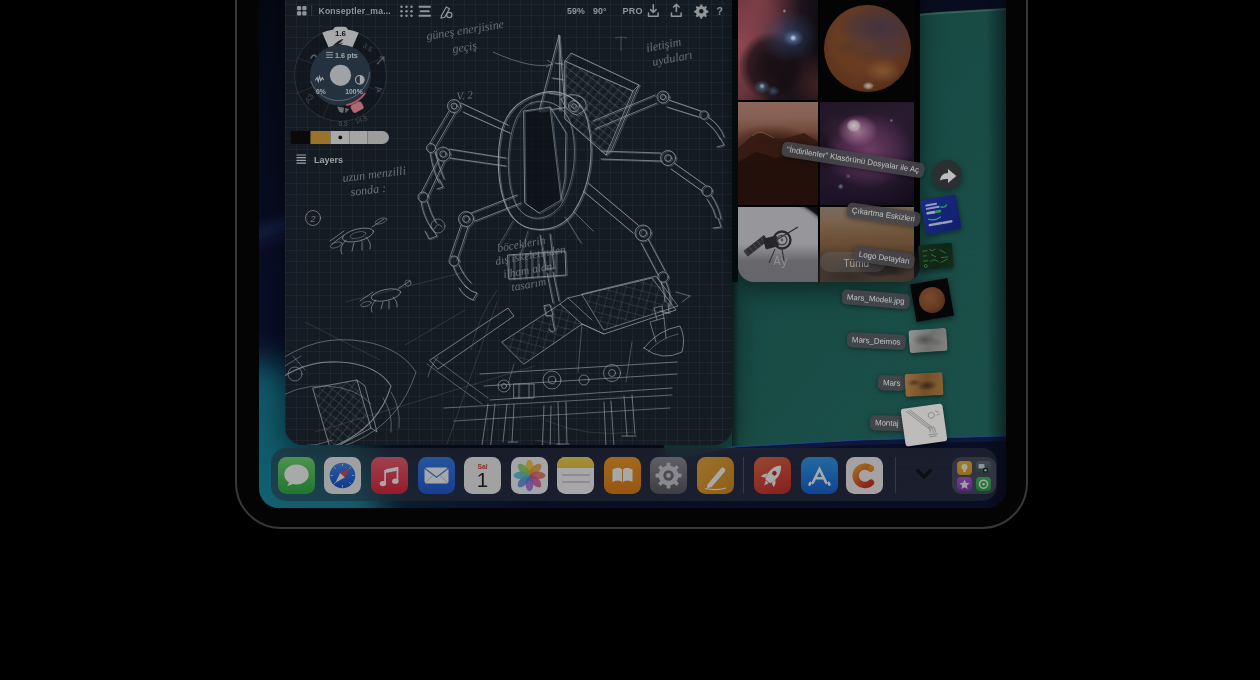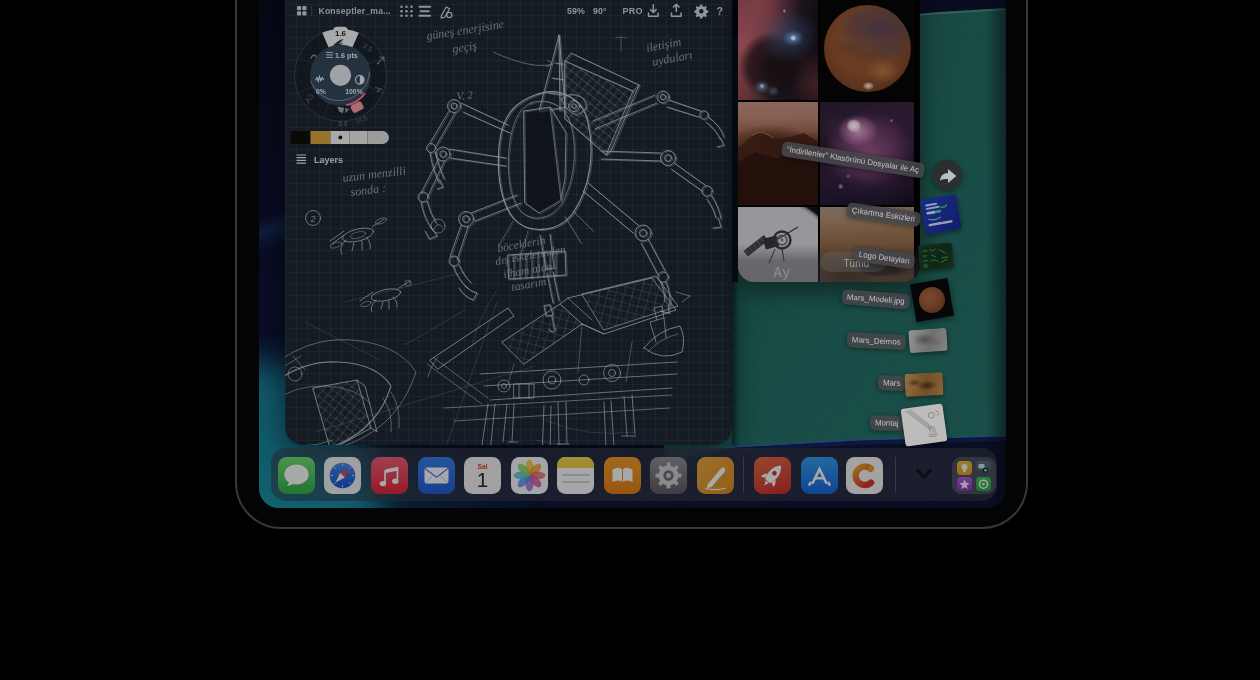--- a/index.html
+++ b/index.html
@@ -392,21 +392,21 @@
     <path d="M37,42 l-6,14 M44,42 l2,12" stroke="#35353b" stroke-width="1"></path>
    </svg>
  </div>
  <div class="abs" style="left:82.5px;top:217px;width:94px;height:74.5px;background:
    radial-gradient(26px 11px at 62% 82%, rgba(30,20,12,0.95), rgba(40,26,16,0.7) 60%, transparent 82%),
    radial-gradient(16px 7px at 80% 86%, rgba(30,20,12,0.9), transparent 80%),
    radial-gradient(36px 14px at 30% 92%, rgba(60,38,22,0.7), transparent 80%),
    linear-gradient(178deg, #968875 0%, #9d7e62 18%, #947252 30%, #8b6645 42%, #7f5c3d 58%, #725134 75%, #66482a 100%);"></div>
  <div class="abs" style="left:0;top:254px;width:182.5px;height:37.5px;background:linear-gradient(to bottom, rgba(50,50,54,0), rgba(58,58,62,0.45) 45%, rgba(66,66,72,0.5));"></div>
  <div class="abs" style="left:82.5px;top:261.5px;width:66px;height:20px;border-radius:10px;background:rgba(165,170,178,0.22);"></div>
- <div class="abs" style="left:36px;top:275px;color:#b3b5b7;font-size:14px;font-family:Liberation Mono, monospace;">Ay</div>
+ <div class="abs" style="left:36px;top:265px;color:#b3b5b7;font-size:12px;font-family:Liberation Mono, monospace;">Ay</div>
  <div class="abs" style="left:106px;top:267.5px;color:#d8dadc;font-size:10px;opacity:0.9;">Tümü</div>
 </div>
 <div class="abs" style="left:522.5px;top:141px;transform:rotate(9deg);transform-origin:left center;background:rgba(88,88,92,0.9);border-radius:5px;color:#f2f2f4;font-size:7.9px;padding:3px 5px;white-space:nowrap;box-shadow:0 1px 5px rgba(0,0,0,0.45);">“İndirilenler” Klasörünü Dosyalar ile Aç</div>
 <div class="abs" style="left:587.6px;top:202px;transform:rotate(8deg);transform-origin:left center;background:rgba(88,88,92,0.9);border-radius:5px;color:#f2f2f4;font-size:7.9px;padding:3px 5px;white-space:nowrap;box-shadow:0 1px 5px rgba(0,0,0,0.45);">Çıkartma Eskizleri</div>
 <div class="abs" style="left:595px;top:245.5px;transform:rotate(8deg);transform-origin:left center;background:rgba(88,88,92,0.9);border-radius:5px;color:#f2f2f4;font-size:7.9px;padding:3px 5px;white-space:nowrap;box-shadow:0 1px 5px rgba(0,0,0,0.45);">Logo Detayları</div>
 <div class="abs" style="left:583px;top:289px;transform:rotate(4.5deg);transform-origin:left center;background:rgba(88,88,92,0.9);border-radius:5px;color:#f2f2f4;font-size:7.9px;padding:3px 5px;white-space:nowrap;box-shadow:0 1px 5px rgba(0,0,0,0.45);">Mars_Modeli.jpg</div>
 <div class="abs" style="left:588.3px;top:332.4px;transform:rotate(3deg);transform-origin:left center;background:rgba(88,88,92,0.9);border-radius:5px;color:#f2f2f4;font-size:7.9px;padding:3px 5px;white-space:nowrap;box-shadow:0 1px 5px rgba(0,0,0,0.45);">Mars_Deimos</div>
 <div class="abs" style="left:619.2px;top:374.7px;transform:rotate(2deg);transform-origin:left center;background:rgba(88,88,92,0.9);border-radius:5px;color:#f2f2f4;font-size:7.9px;padding:3px 5px;white-space:nowrap;box-shadow:0 1px 5px rgba(0,0,0,0.45);">Mars</div>
 <div class="abs" style="left:611.4px;top:415.4px;transform:rotate(2deg);transform-origin:left center;background:rgba(88,88,92,0.9);border-radius:5px;color:#f2f2f4;font-size:7.9px;padding:3px 5px;white-space:nowrap;box-shadow:0 1px 5px rgba(0,0,0,0.45);">Montaj</div>
 <div class="abs" style="left:673px;top:160px;width:30px;height:30px;border-radius:50%;background:#353d3a;box-shadow:0 2px 6px rgba(0,0,0,0.4);">

